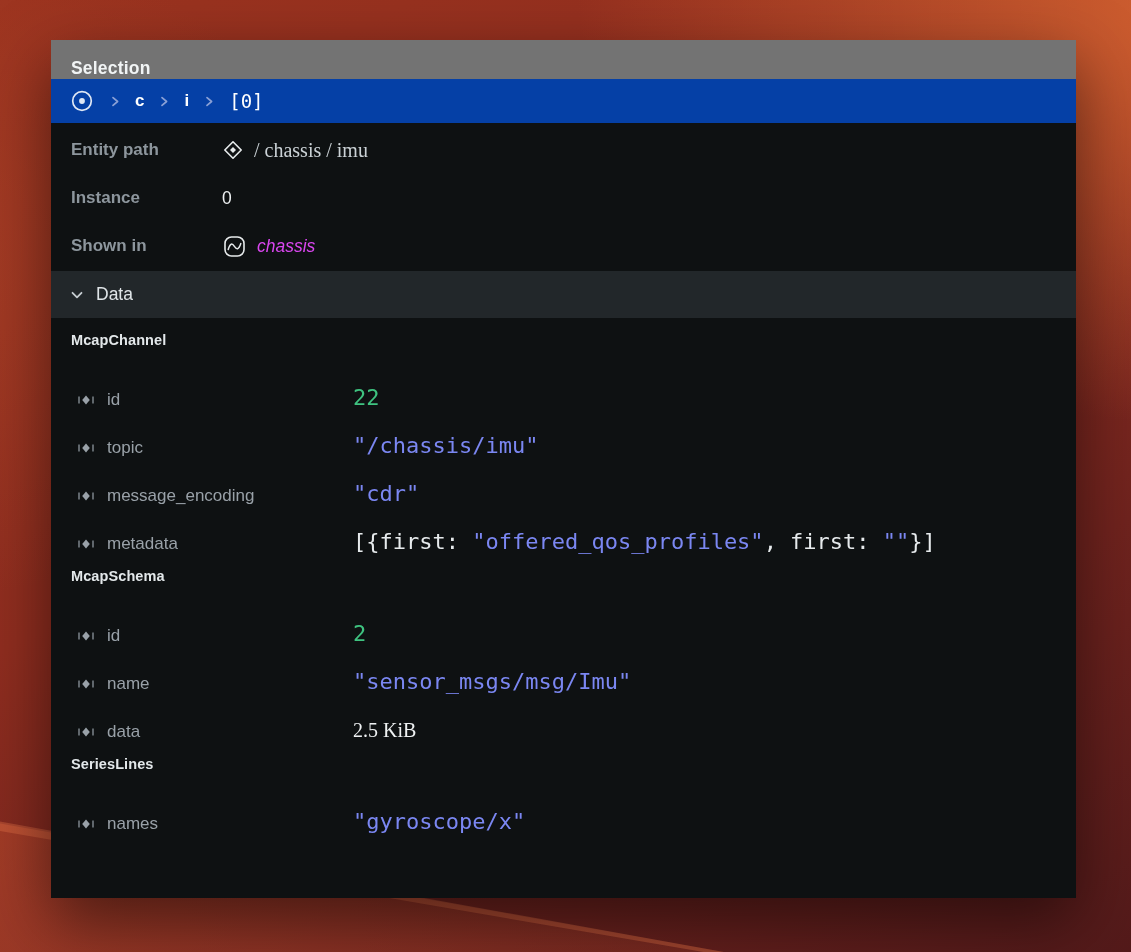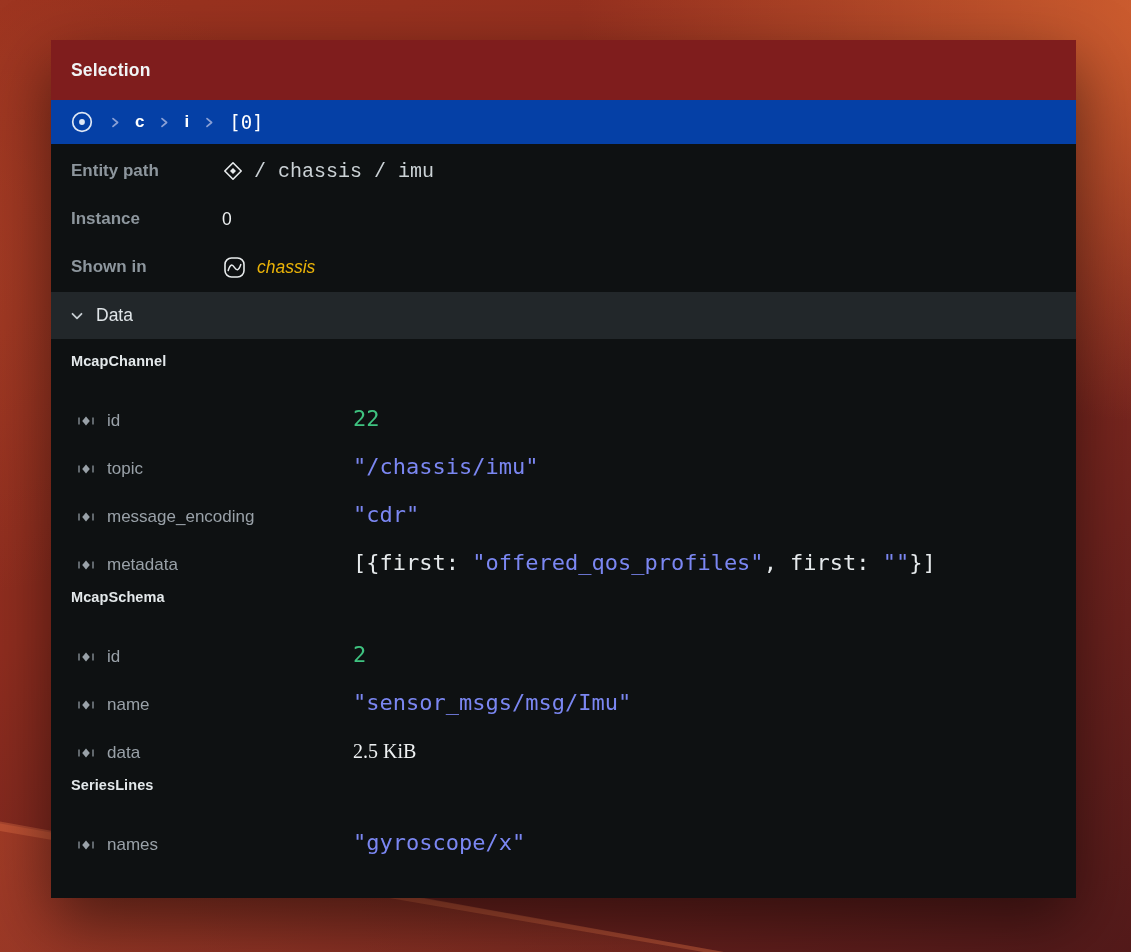--- a/index.html
+++ b/index.html
@@ -23,42 +23,42 @@
     clip-path:polygon(0 86.3%, 64% 100%, 62.2% 100%, 0 87.3%);
   }
 
   .panel {
     position:absolute; left:51px; top:40px; width:1025px; height:858px;
     background:#0e1112;
     box-shadow:0 24px 60px rgba(0,0,0,.5);
     color:#eef1f2;
   }
   .titlebar {
-    height:60px; background:#7f1d1d;
-    display:flex; align-items:center; padding:0 20px;
+    height:39px; background:#737373;
+    display:flex; align-items:flex-end; padding:0 20px;
   }
   .titlebar .title { font-size:17.5px; font-weight:700; color:#f1f4f5; letter-spacing:.2px; }
 
   .crumbbar {
     height:44px; background:var(--accent-blue, #0540a6);
     display:flex; align-items:center; padding:0 18px; gap:13px;
   }
   .crumb-root { display:flex; align-items:center; cursor:pointer; }
   .crumb-item { color:#ffffff; font-size:17px; font-weight:700; cursor:pointer; }
   .crumb-item.mono { font-family:"DejaVu Sans Mono", monospace; font-weight:400; font-size:19px; }
   .crumb-sep { display:flex; align-items:center; }
 
   .props { padding-top:3px; }
   .prop-row { height:48px; display:flex; align-items:center; padding-left:20px; }
   .prop-label { width:151px; flex:0 0 151px; font-size:17px; color:#8d969d;font-weight:bold; }
   .prop-value { display:flex; align-items:center; gap:9px; }
-  .mono-path { font-family:Liberation Mono, monospace; font-size:20px; color:#cbd2d6; }
+  .mono-path { font-family:Liberation Serif, serif; font-size:20px; color:#cbd2d6; }
   .plain-val { font-size:17.5px; color:#eef1f2; }
   .view-link { display:flex; align-items:center; gap:10px; cursor:pointer; }
-  .view-link .view-name { font-size:17.5px; font-style:italic; color:#eab308; }
+  .view-link .view-name { font-size:17.5px; font-style:italic; color:#d946ef; }
 
   .data-header {
     height:47px; background:#22272a; margin-top:1px;
     display:flex; align-items:center; padding-left:18px; gap:11px; cursor:pointer;
   }
   .data-header .data-title { font-size:17.5px; font-weight:400; color:#dfe4e7; }
 
   .data-body { padding-top:0; }
   .group-name {
     height:44px; display:flex; align-items:center; padding-left:20px;

